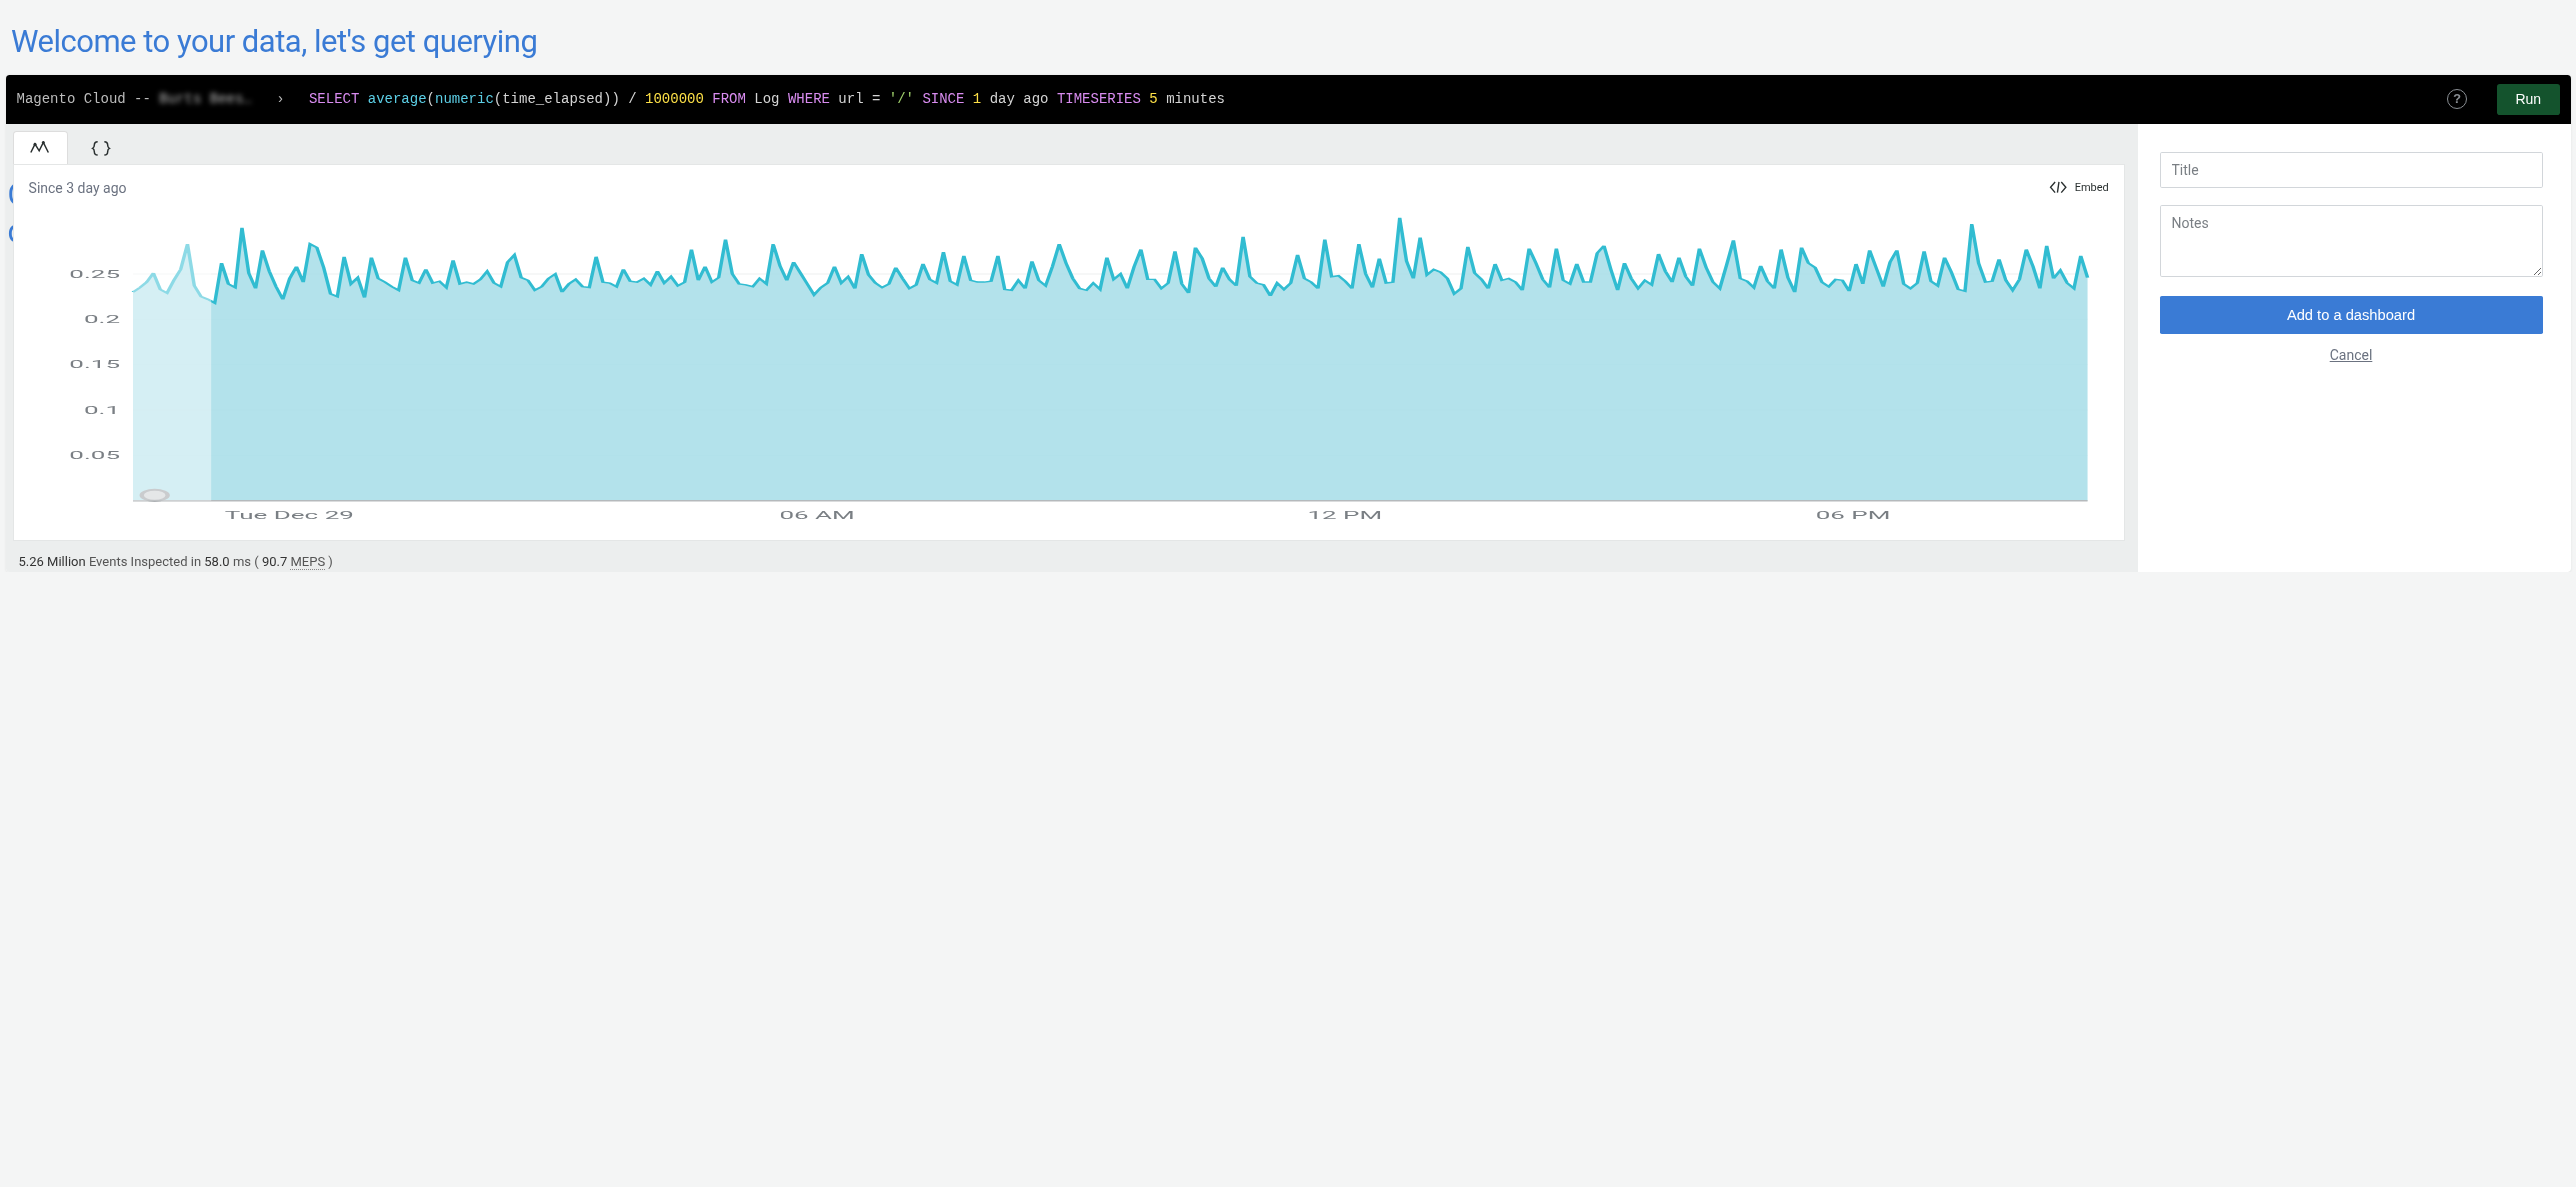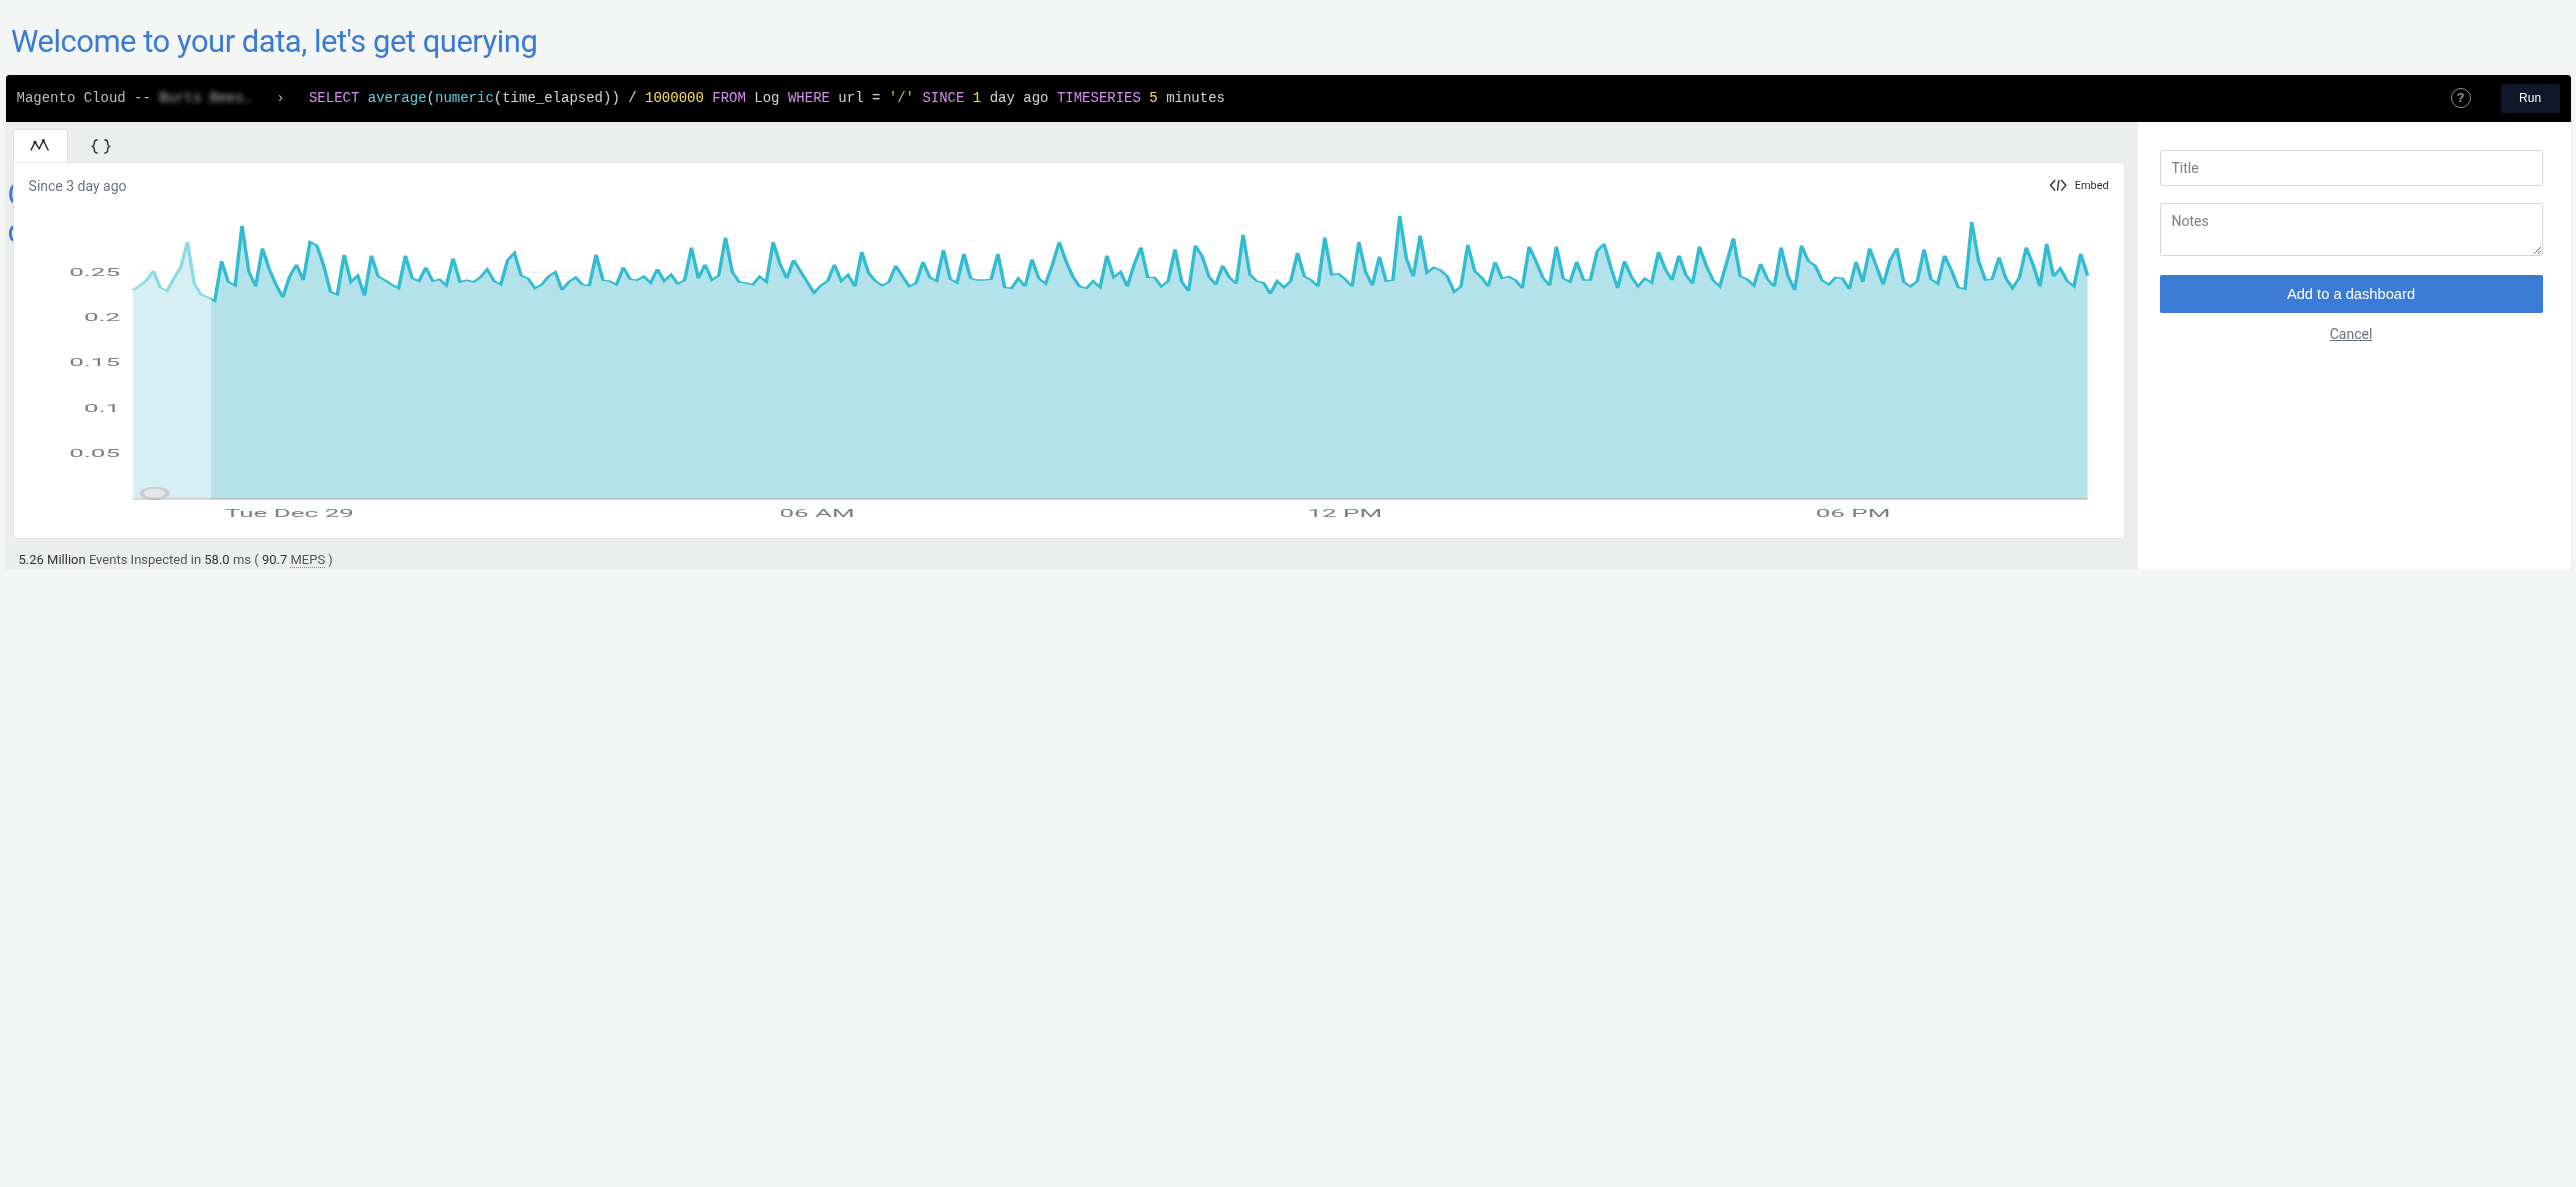--- a/index.html
+++ b/index.html
@@ -42,22 +42,22 @@
   .op { color: #d4d4d4; }
   .num { color: #fde047; }
   .str { color: #9ece6a; }
   .qb-spacer { flex: 1; }
   .help-icon {
     width: 20px; height:20px; border:1.8px solid #8a8f94; border-radius:50%;
     display:flex; align-items:center; justify-content:center;
     color:#8a8f94; font-weight:700; font-size:13px; margin-right:13px; cursor:pointer;
   }
   .run-btn {
-    background:#0f172a; color:#fff; border:none;
-    padding: 7.4px 18.4px; font-size:12px; border-radius:2.8px; cursor:pointer;
+    background:#14532d; color:#fff; border:none;
+    padding: 7.4px 18.4px; font-size:14px; border-radius:2.8px; cursor:pointer;
   }
   .body-row { display:flex; align-items:stretch; }
   .chart-col { flex: 1; min-width:0; background:#eceeee; }
   .tabs-row {
     display:flex; gap:5.5px; padding:7.4px 7.4px 0 7.4px;
   }
   .tab {
     background:#fff; border:0.9px solid #ddd; border-bottom:none;
     padding:7.4px 16.6px; border-radius:3.7px 3.7px 0 0; cursor:pointer;
     display:flex; align-items:center; justify-content:center;
@@ -77,21 +77,21 @@
   .footer-stats { color:#555; font-size:13px; padding:13px 13px 3.7px 13px; }
   .footer-stats b { font-weight:400; color:#333; }
   .footer-stats .dotted { border-bottom:0.9px dotted #888; }
   .side-col { width: 433px; padding:28px 28px 28px 22px; }
   .side-input {
     width:100%; border:0.9px solid #d2d6da; border-radius:1.8px;
     padding:9.2px 11px; font-size:14px; color:#be185d; margin-bottom:16.6px;
     font-family:inherit;
   }
   .side-input::placeholder { color:#7a7f84; }
-  textarea.side-input { height:53px; resize:both; }
+  textarea.side-input { height:72px; resize:both; }
   .add-btn {
     width:100%; background:#3a7bd5; color:#fff; border:none;
     padding:11px 9.2px; font-size:14.7px; border-radius:1.8px; cursor:pointer;
     margin-bottom:13px;
   }
   .cancel-link { display:block; text-align:center; color:#6b7280; font-size:14px; cursor:pointer;text-decoration:underline; }
   
   .bg-fragment {
     position:absolute; left:7.4px; font-size:31px; color:#3a7bd5; font-weight:400; pointer-events:none;
   }

